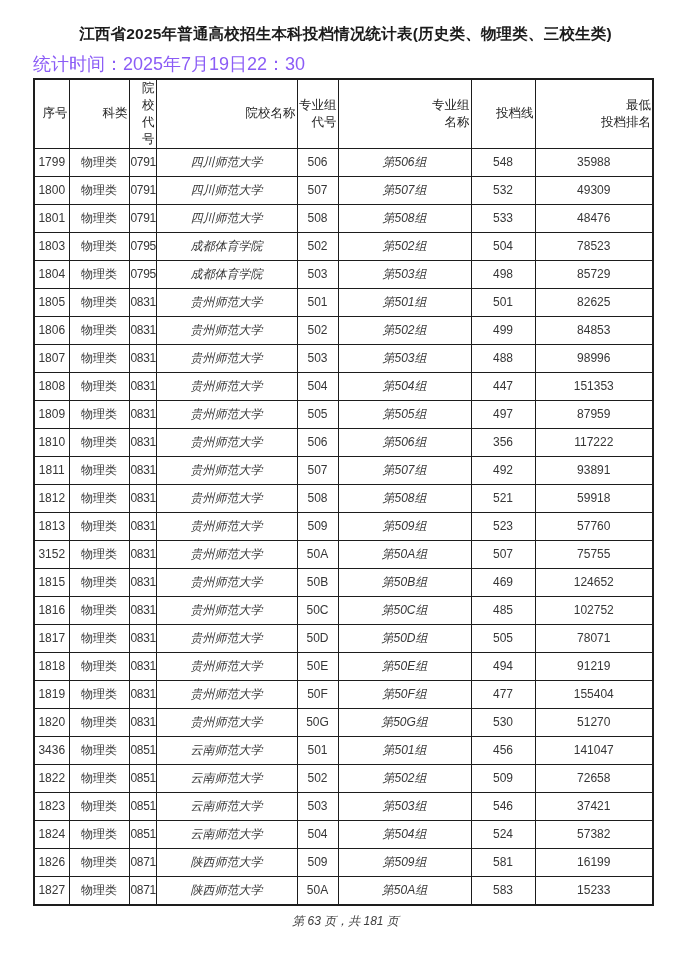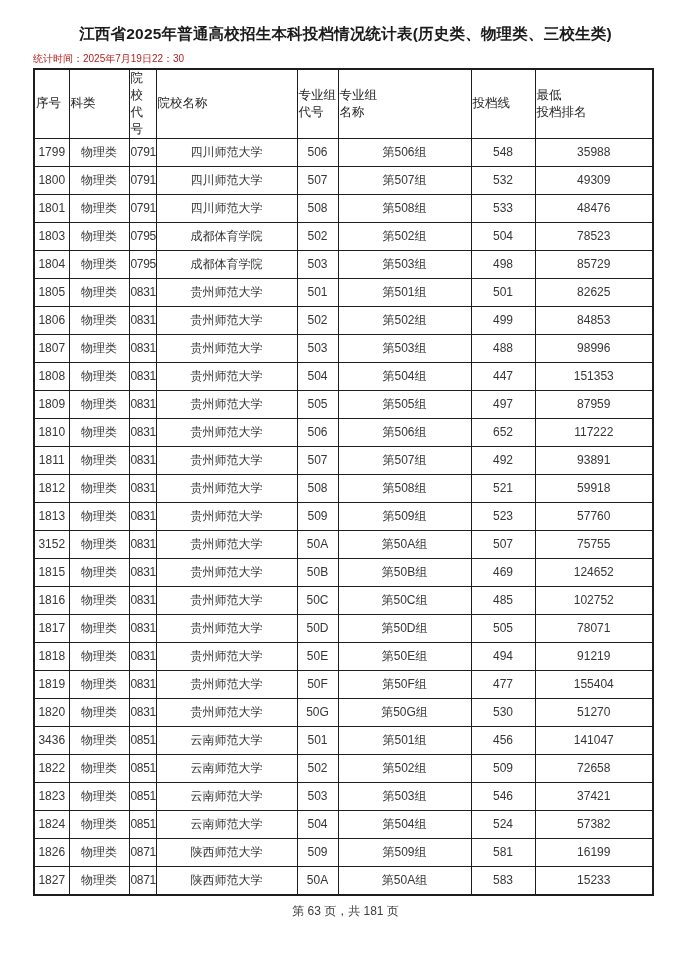--- a/index.html
+++ b/index.html
@@ -15,74 +15,76 @@
   .title {
     padding-top: 24px;
     text-align: center;
     font-size: 15.5px;
     font-weight: bold;
     color: #1b1b1b;
     letter-spacing: 0.2px;
   }
   .subtitle {
     margin: 7px 0 2px 33px;
-    font-size: 10px;
-    color: #b91c1c;
+    font-size: 18px;
+    color: #8b5cf6;
   }
   table.grid {
     margin-left: 33px;
     width: 619px;
     table-layout: fixed;
     border-collapse: collapse;
     border: 2px solid #1d1d1d;
   }
   table.grid th, table.grid td {
     border: 1.5px solid #1d1d1d;
     vertical-align: middle;
     overflow: hidden;
   }
   table.grid th {
     height: 40px;
     font-weight: normal;
     font-size: 12.5px;
-    text-align: left;
+    text-align: right;
     white-space: pre-line;
     line-height: 1.35;
     color: #242424;
     padding: 0 1px;
   }
   table.grid td {
     height: 27px;
     font-size: 12px;
     text-align: center;
     color: #363636;
     padding: 0 1px;
     white-space: nowrap;
   }
   td.cell-school-name, td.cell-group-name {
     text-align: left;
     padding-left: 3px;
     color: #4a4a4a;
     font-size: 12.5px;
+    font-style: italic;
   }
   td.cell-category { color: #4a4a4a; font-size: 12.5px; }
   td.cell-school-code { letter-spacing: -0.3px; }
   col.c-seq         { width: 35px; }
   col.c-category    { width: 60px; }
   col.c-school-code { width: 27px; }
   col.c-school-name { width: 141px; }
   col.c-group-code  { width: 41px; }
   col.c-group-name  { width: 133px; }
   col.c-score-line  { width: 64px; }
   col.c-min-rank    { width: 118px; }
   .footer {
     margin-top: 7px;
     text-align: center;
     font-size: 12px;
     color: #3d3d3d;
+    font-style: italic;
   }
 </style>
 </head>
 <body>
 
 <div class="page">
   <div class="title">江西省2025年普通高校招生本科投档情况统计表(历史类、物理类、三校生类)</div>
   <div class="subtitle">统计时间：2025年7月19日22：30</div>
 
   <table class="grid">
@@ -213,21 +215,21 @@
           <td class="cell-score-line">497</td>
           <td class="cell-min-rank">87959</td>
         </tr>
         <tr>
           <td class="cell-seq">1810</td>
           <td class="cell-category">物理类</td>
           <td class="cell-school-code">0831</td>
           <td class="cell-school-name">贵州师范大学</td>
           <td class="cell-group-code">506</td>
           <td class="cell-group-name">第506组</td>
-          <td class="cell-score-line">652</td>
+          <td class="cell-score-line">356</td>
           <td class="cell-min-rank">117222</td>
         </tr>
         <tr>
           <td class="cell-seq">1811</td>
           <td class="cell-category">物理类</td>
           <td class="cell-school-code">0831</td>
           <td class="cell-school-name">贵州师范大学</td>
           <td class="cell-group-code">507</td>
           <td class="cell-group-name">第507组</td>
           <td class="cell-score-line">492</td>

